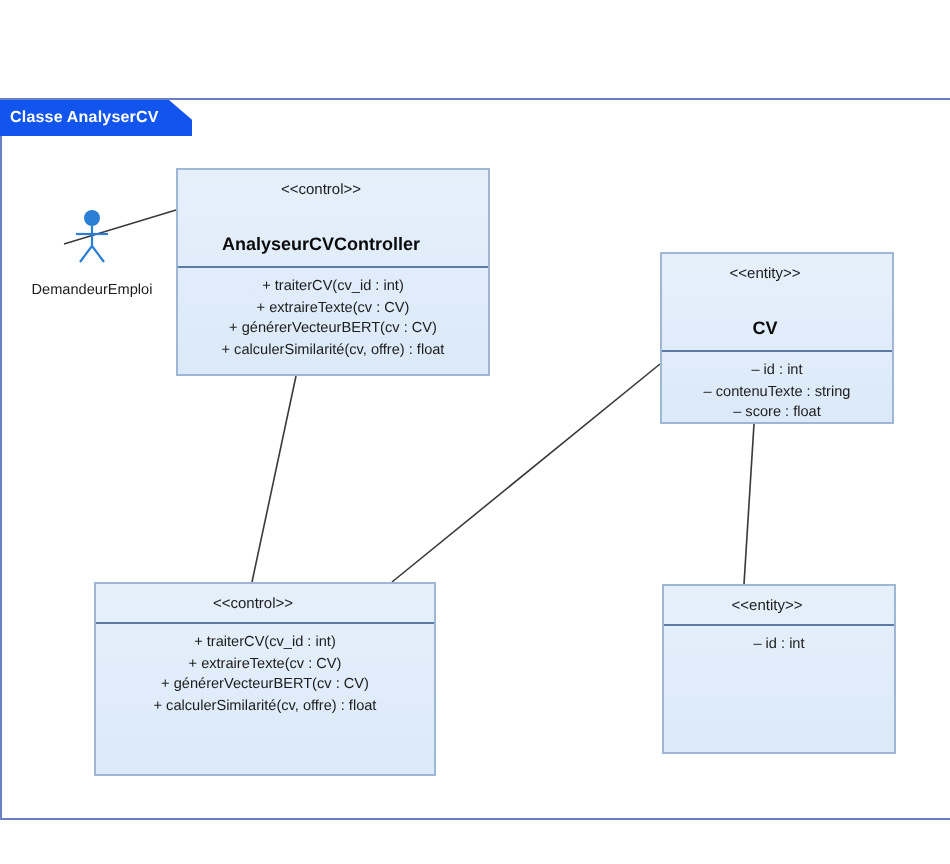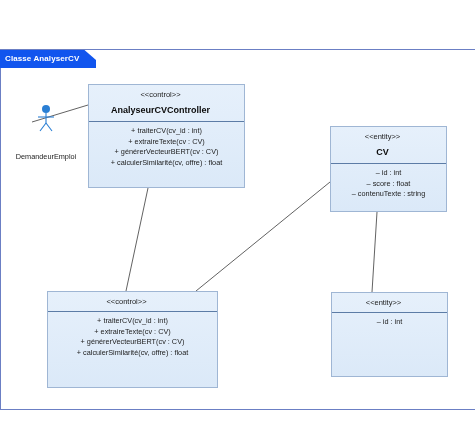--- a/index.html
+++ b/index.html
@@ -81,21 +81,21 @@
   .uml .stereo {
     font-size: 7.5px;
     color: #1c1c1c;
     line-height: 10px;
   }
   .uml .cname {
     font-size: 9px;
     font-weight: bold;
     color: #0b0b0b;
     line-height: 13px;
-    margin-top: 4px;
+    margin-top: 16px;
   }
   .uml .members {
     padding: 4px 5px 4px 5px;
     text-align: center;
   }
   .uml .member {
     font-size: 7.3px;
     color: #1c1c1c;
     line-height: 10.6px;
     white-space: nowrap;
@@ -114,21 +114,21 @@
     top: 104px;
     width: 80px;
     height: 50px;
     text-align: center;
   }
   .actor svg { display: block; margin: 0 auto; }
   .actor .actor-label {
     font-size: 7.3px;
     color: #1c1c1c;
     line-height: 10px;
-    margin-top: 18px;
+    margin-top: 6px;
     white-space: nowrap;
   }
 </style>
 </head>
 <body>
 
 <div id="canvas">
 
   <div class="frame"></div>
   <div class="frame-tab">Classe AnalyserCV</div>
@@ -164,22 +164,22 @@
     </div>
   </div>
 
   <div class="uml" id="cls-cv">
     <div class="head">
       <div class="stereo">&lt;&lt;entity&gt;&gt;</div>
       <div class="cname">CV</div>
     </div>
     <div class="members">
       <div class="member">– id : int</div>
+      <div class="member">– contenuTexte : string</div>
       <div class="member">– score : float</div>
-      <div class="member">– contenuTexte : string</div>
     </div>
   </div>
 
   <div class="uml" id="cls-moteur">
     <div class="head">
       <div class="stereo">&lt;&lt;control&gt;&gt;</div>
     </div>
     <div class="members">
       <div class="member">+ traiterCV(cv_id : int)</div>
       <div class="member">+ extraireTexte(cv : CV)</div>

